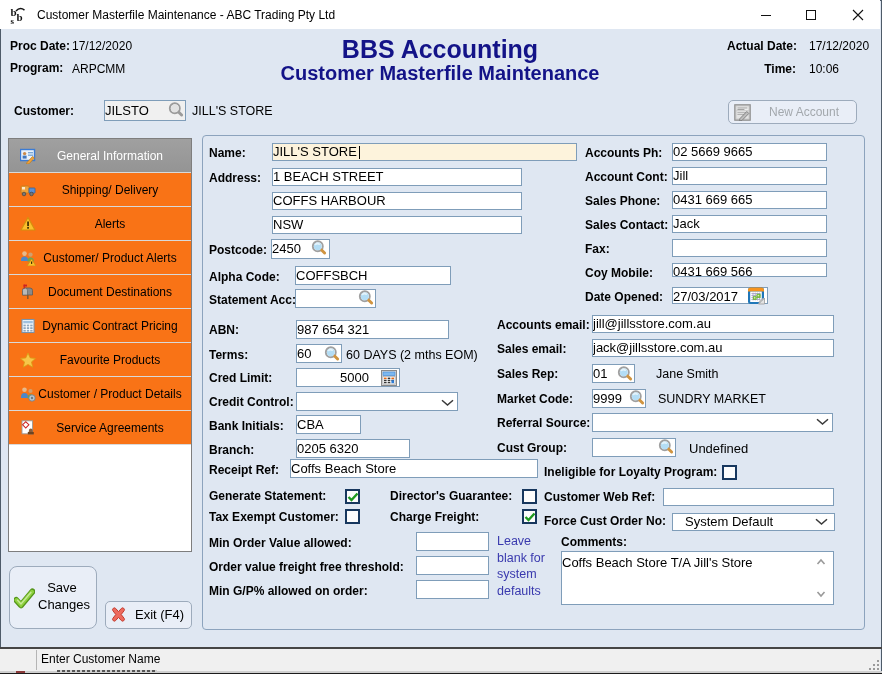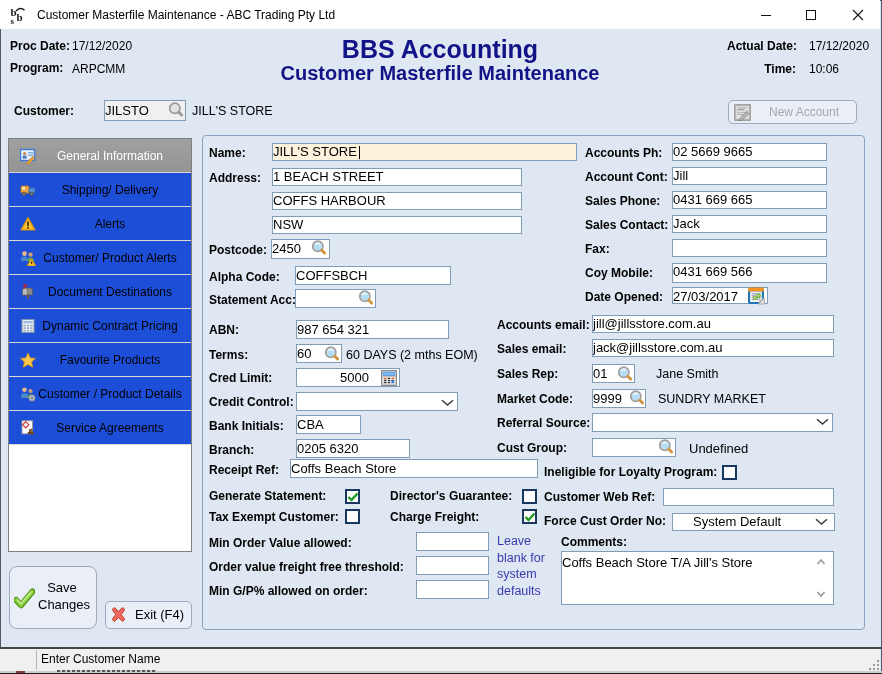--- a/index.html
+++ b/index.html
@@ -9,27 +9,27 @@
 .titlebar { position:absolute; left:0; top:0; width:880px; height:29px; background:#ffffff; }
 .title-text { position:absolute; left:37px; top:8px; font-size:12px; color:#000; white-space:nowrap; }
 .tb-min { position:absolute; left:761px; top:15px; width:10px; height:1px; background:#111; }
 .tb-max { position:absolute; left:806px; top:10px; width:10px; height:10px; border:1px solid #111; }
 .lbl { position:absolute; font-size:12px; font-weight:bold; color:#000; white-space:nowrap; margin-top:-1px; }
 .val { position:absolute; font-size:12px; color:#000; white-space:nowrap; margin-top:-1px; }
 .inp { position:absolute; background:#fff; border:1px solid #7f9db9; font-size:13px; color:#000; line-height:16px; white-space:nowrap; overflow:hidden; }
 .hdr1 { position:absolute; left:0; width:880px; top:35px; text-align:center; font-size:25px; font-weight:bold; color:#131388; }
 .hdr2 { position:absolute; left:0; width:880px; top:62px; text-align:center; font-size:20px; font-weight:bold; color:#131388; }
 .sidebar { position:absolute; left:8px; top:138px; width:184px; height:414px; background:#fff; border:1px solid #7e7e7e; }
-.sitem { position:relative; height:34px; border-bottom:1px solid #d9d9d9; background:#1d4ed8; }
+.sitem { position:relative; height:34px; border-bottom:1px solid #d9d9d9; background:#f97316; }
 .sitem .txt { position:absolute; left:20px; right:0; top:0; height:34px; line-height:34px; text-align:center; font-size:12px; color:#000; }
 .sitem.sel { background:linear-gradient(#a0a0a0,#949494); }
 .sitem.sel .txt { color:#fff; }
 .sicon { position:absolute; left:11px; top:9px; width:16px; height:16px; }
 .panel { position:absolute; left:202px; top:135px; width:663px; height:495px; border:1px solid #8ca3bd; border-radius:4px; }
-.combo { position:absolute; background:#fff; border:1px solid #7f9db9; font-size:13px; color:#000; line-height:16px; padding-left:20px; }
+.combo { position:absolute; background:#fff; border:1px solid #7f9db9; font-size:13px; color:#000; line-height:16px; padding-left:12px; }
 .chev { position:absolute; width:13px; height:7px; }
 .cb { position:absolute; width:15px; height:15px; background:#fcfcfc; border:2px solid #17375e; }
 .btn { position:absolute; background:#e9eef7; border:1px solid #9dabbc; border-radius:5px; }
 .statusbar { position:absolute; left:0; top:649px; width:880px; height:22px; background:#f0f0f0; }
 .blue-italic { position:absolute; font-size:12.5px; color:#3939ae; line-height:16px; }
 .mag { position:absolute; width:16px; height:16px; }
 </style>
 </head>
 <body>
 <div class="win"></div>
@@ -242,21 +242,21 @@
 <div class="inp" style="left:672px;top:143px;width:155px;height:18px">02 5669 9665</div>
 <div class="lbl" style="left:585px;top:171px">Account Cont:</div>
 <div class="inp" style="left:672px;top:167px;width:155px;height:18px">Jill</div>
 <div class="lbl" style="left:585px;top:195px">Sales Phone:</div>
 <div class="inp" style="left:672px;top:191px;width:155px;height:18px">0431 669 665</div>
 <div class="lbl" style="left:585px;top:219px">Sales Contact:</div>
 <div class="inp" style="left:672px;top:215px;width:155px;height:18px">Jack</div>
 <div class="lbl" style="left:585px;top:243px">Fax:</div>
 <div class="inp" style="left:672px;top:239px;width:155px;height:18px"></div>
 <div class="lbl" style="left:585px;top:267px">Coy Mobile:</div>
-<div class="inp" style="left:672px;top:263px;width:155px;height:20px">0431 669 566</div>
+<div class="inp" style="left:672px;top:263px;width:155px;height:14px">0431 669 566</div>
 <div class="lbl" style="left:585px;top:291px">Date Opened:</div>
 <div class="inp" style="left:672px;top:287px;width:96px;height:17px;line-height:17px">27/03/2017</div>
 
 
 <div class="lbl" style="left:497px;top:319px">Accounts email:</div>
 <div class="inp" style="left:592px;top:315px;width:242px;height:18px">jill@jillsstore.com.au</div>
 <div class="lbl" style="left:497px;top:343px">Sales email:</div>
 <div class="inp" style="left:592px;top:339px;width:242px;height:18px">jack@jillsstore.com.au</div>
 <div class="lbl" style="left:497px;top:368px">Sales Rep:</div>
 <div class="inp" style="left:592px;top:364px;width:43px;height:19px;line-height:17px">01</div>

